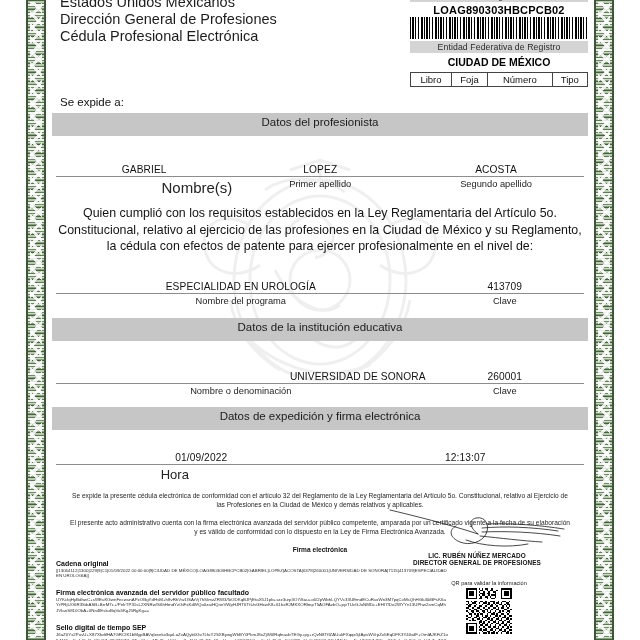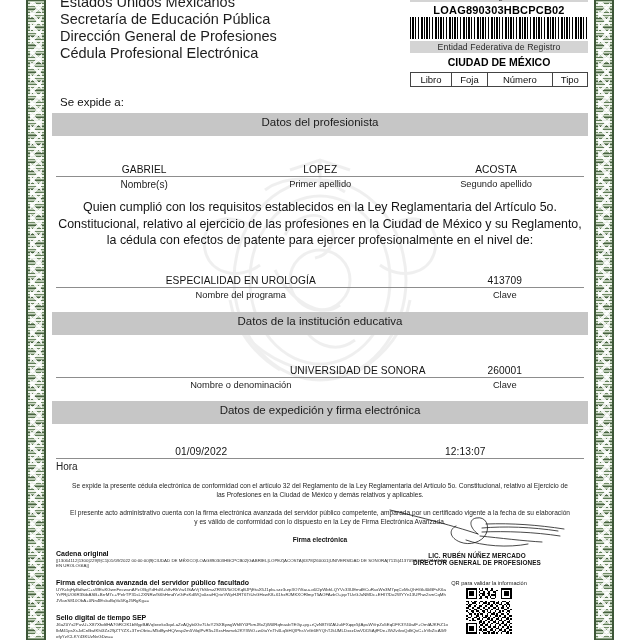--- a/index.html
+++ b/index.html
@@ -243,21 +243,20 @@
       <path d="M50 170 C55 200 75 225 100 240"></path>
       <path d="M230 170 C225 200 205 225 180 240"></path>
     </g>
   </svg>
 
   <div class="content">
 
     <div class="header">
       <div class="office-lines">
         <div>Estados Unidos Mexicanos</div>
-        <div>Secretaría de Educación Pública</div>
         <div>Dirección General de Profesiones</div>
         <div>Cédula Profesional Electrónica</div>
       </div>
 
       <div class="curp-block">
         <div class="grey-label">Clave Única de Registro de Población</div>
         <div class="curp-value">LOAG890303HBCPCB02</div>
         <div class="barcode"></div>
         <div class="grey-label">Entidad Federativa de Registro</div>
         <div class="entidad-value">CIUDAD DE MÉXICO</div>
@@ -283,21 +282,21 @@
         <div class="value">GABRIEL</div>
       </div>
       <div class="field" style="width:33.3%">
         <div class="value">LOPEZ</div>
       </div>
       <div class="field" style="width:33.3%">
         <div class="value">ACOSTA</div>
       </div>
     </div>
     <div class="field-cap-row">
-      <div class="caption" style="width:33.4%;text-align:center;font-size:10px;color:#232323;padding-top:2px">Nombre(s)</div>
+      <div class="caption" style="width:33.4%;text-align:right;font-size:15px;color:#232323;padding-top:2px">Nombre(s)</div>
       <div class="caption" style="width:33.3%;text-align:center;font-size:9.3px;color:#232323;padding-top:2px">Primer apellido</div>
       <div class="caption" style="width:33.3%;text-align:center;font-size:9.3px;color:#232323;padding-top:2px">Segundo apellido</div>
     </div>
 
     <div class="legal-paragraph">Quien cumplió con los requisitos establecidos en la Ley Reglamentaria del Artículo 5o. Constitucional, relativo al ejercicio de las profesiones en la Ciudad de México y su Reglamento, la cédula con efectos de patente para ejercer profesionalmente en el nivel de:</div>
 
     <div class="field-row" style="margin-top:26px">
       <div class="field" style="width:70%">
         <div class="value" style="text-align:center">ESPECIALIDAD EN UROLOGÍA</div>
       </div>
@@ -329,21 +328,21 @@
 
     <div class="field-row" style="margin-top:22px">
       <div class="field" style="width:55%">
         <div class="value" style="text-align:center">01/09/2022</div>
       </div>
       <div class="field" style="width:45%">
         <div class="value" style="text-align:center">12:13:07</div>
       </div>
     </div>
     <div class="field-cap-row">
-      <div style="width:45%;font-size:10px;color:#232323;padding-top:2px">Hora</div>
+      <div style="width:45%;text-align:center;font-size:13px;color:#232323;padding-top:2px">Hora</div>
     </div>
 
     <div class="fineprint">Se expide la presente cédula electrónica de conformidad con el artículo 32 del Reglamento de la Ley Reglamentaria del Artículo 5o. Constitucional, relativo al Ejercicio de las Profesiones en la Ciudad de México y demás relativos y aplicables.</div>
     <div class="fineprint">El presente acto administrativo cuenta con la firma electrónica avanzada del servidor público competente, amparada por un certificado vigente a la fecha de su elaboración y es válido de conformidad con lo dispuesto en la Ley de Firma Electrónica Avanzada.</div>
     <div class="firma-title">Firma electrónica</div>
 
     <div class="blk">
       <div class="blk-title">Cadena original</div>
       <div class="blk-body">||13064112|1300|229|9|C1|01/09/2022 00:00:00|9|CIUDAD DE MÉXICO|LOAG890303HBCPCB02|GABRIEL|LOPEZ|ACOSTA|6378|260001|UNIVERSIDAD DE SONORA|7115|413709|ESPECIALIDAD EN UROLOGÍA||</div>
     </div>

